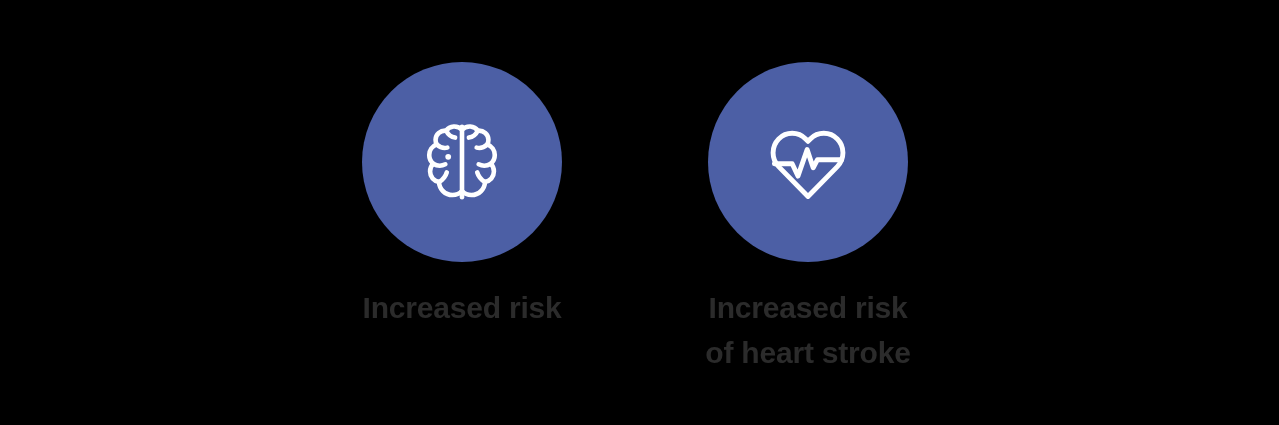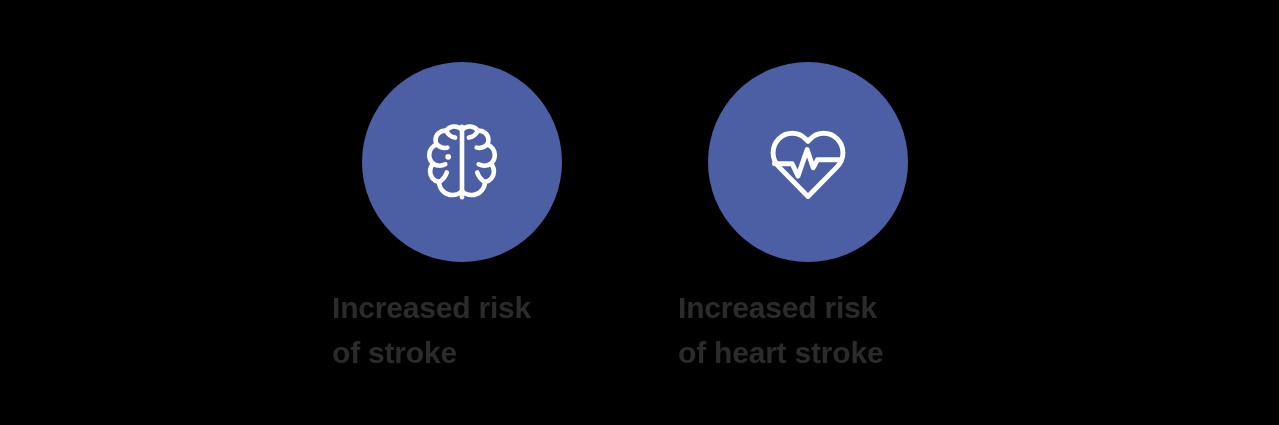--- a/index.html
+++ b/index.html
@@ -58,20 +58,21 @@
     width: 100%;
     height: 100%;
   }
 
   .risk-label {
     position: absolute;
     top: 285px;
     left: 50%;
     transform: translateX(-50%);
     width: 260px;
+    text-align: center;
     color: #2b2b2b;
     font-size: 30px;
     font-weight: 700;
     line-height: 45px;
     letter-spacing: -0.2px;
     white-space: nowrap;
   }
   .risk-label .line {
     display: block;
   }
@@ -121,21 +122,20 @@
           <path d="M43.0 10.2 C 41.6 13.0 39.4 14.6 36.8 15.0"></path>
           <path d="M49.6 19.8 C 47.4 21.8 44.6 22.6 42.2 22.0"></path>
           <path d="M52.0 33.2 C 49.4 34.8 46.2 34.9 43.6 33.6"></path>
           <path d="M48.0 45.9 C 45.4 44.4 43.4 42.0 42.6 39.2"></path>
         </svg>
       </span>
     </div>
 
     <div class="risk-label">
       <span class="line">Increased risk</span>
-      <span class="line">of stroke</span>
     </div>
 
   </div>
 
   <div class="risk-item" id="item-heart-attack">
 
     <div class="icon-circle">
       <span class="icon-glyph">
         <svg viewBox="0 0 64 64" fill="none" xmlns="http://www.w3.org/2000/svg" stroke="#ffffff" stroke-width="3.4" stroke-linecap="round" stroke-linejoin="round">
 

